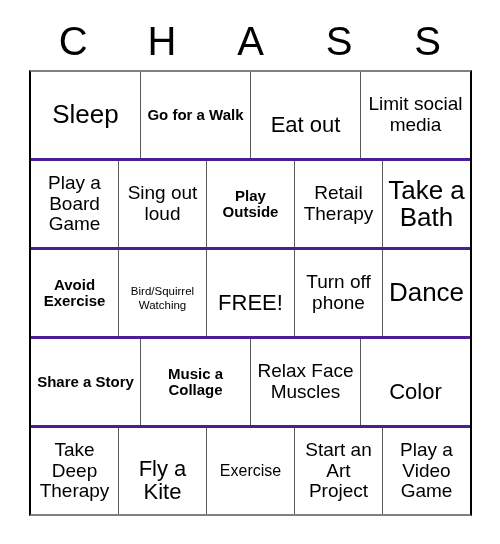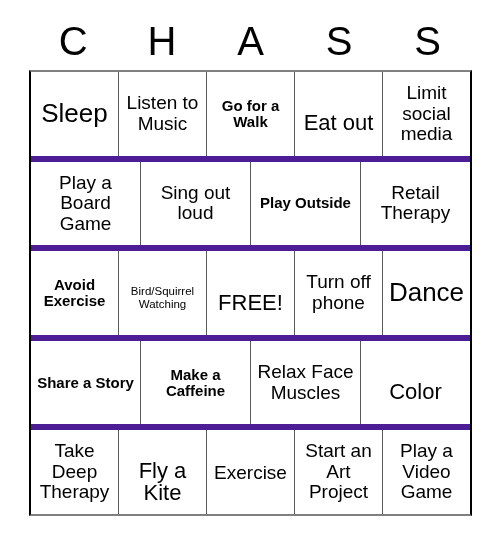--- a/index.html
+++ b/index.html
@@ -61,21 +61,21 @@
     display: flex;
     flex-direction: column;
     background: #7f1d1d;
   }
   .grid-row {
     flex: 1 1 0;
     display: flex;
     min-height: 0;
   }
   .grid-row + .grid-row {
-    border-top: 6px solid #4c1d95;
+    border-top: 3px solid #4c1d95;
     justify-content: center;
   }
   .cell {
     flex: 1 1 0;
     min-width: 0;
     display: flex;
     align-items: center;
     justify-content: center;
     text-align: center;
     padding: 1px 2px;
@@ -90,21 +90,21 @@
     display: block;
     width: 100%;
     line-height: 1.04;
     word-wrap: break-word;
     overflow-wrap: break-word;
     hyphens: none;
   }
 
   
   .fs-xs   { font-size: 11.5px; line-height: 1.18; margin-top: 11px; }
-  .fs-sm   { font-size: 19px;   line-height: 1.12; }
+  .fs-sm   { font-size: 16px;   line-height: 1.12; }
   .fs-md   { font-size: 19px;   line-height: 1.08; }
   .fs-lg   { font-size: 15px;   line-height: 1.06; font-weight: bold; }
   .fs-xl   { font-size: 26px;   line-height: 1.05; }
   .fs-xxl  { font-size: 22px;   line-height: 1.03; margin-top: 20px; }
 </style>
 </head>
 <body>
 
 <div id="card">
 
@@ -116,23 +116,20 @@
     <div class="header-letter">S</div>
   </div>
 
   <div id="grid">
 
     <div class="grid-row">
       <div class="cell">
         <span class="cell-text fs-xl">Sleep</span>
       </div>
       <div class="cell">
-        <span class="cell-text fs-md">Listen to Music</span>
-      </div>
-      <div class="cell">
         <span class="cell-text fs-lg">Go for a Walk</span>
       </div>
       <div class="cell">
         <span class="cell-text fs-xxl">Eat out</span>
       </div>
       <div class="cell">
         <span class="cell-text fs-md">Limit social media</span>
       </div>
     </div>
 
@@ -142,20 +139,23 @@
       </div>
       <div class="cell">
         <span class="cell-text fs-md">Sing out loud</span>
       </div>
       <div class="cell">
         <span class="cell-text fs-lg">Play Outside</span>
       </div>
       <div class="cell">
         <span class="cell-text fs-md">Retail Therapy</span>
       </div>
+      <div class="cell">
+        <span class="cell-text fs-xl">Take a Bath</span>
+      </div>
     </div>
 
     <div class="grid-row">
       <div class="cell">
         <span class="cell-text fs-lg">Avoid Exercise</span>
       </div>
       <div class="cell">
         <span class="cell-text fs-xs">Bird/Squirrel Watching</span>
       </div>
       <div class="cell">
@@ -167,21 +167,21 @@
       <div class="cell">
         <span class="cell-text fs-xl">Dance</span>
       </div>
     </div>
 
     <div class="grid-row">
       <div class="cell">
         <span class="cell-text fs-lg">Share a Story</span>
       </div>
       <div class="cell">
-        <span class="cell-text fs-lg">Make a Caffeine</span>
+        <span class="cell-text fs-lg">Music a Collage</span>
       </div>
       <div class="cell">
         <span class="cell-text fs-md">Relax Face Muscles</span>
       </div>
       <div class="cell">
         <span class="cell-text fs-xxl">Color</span>
       </div>
     </div>
 
     <div class="grid-row">

